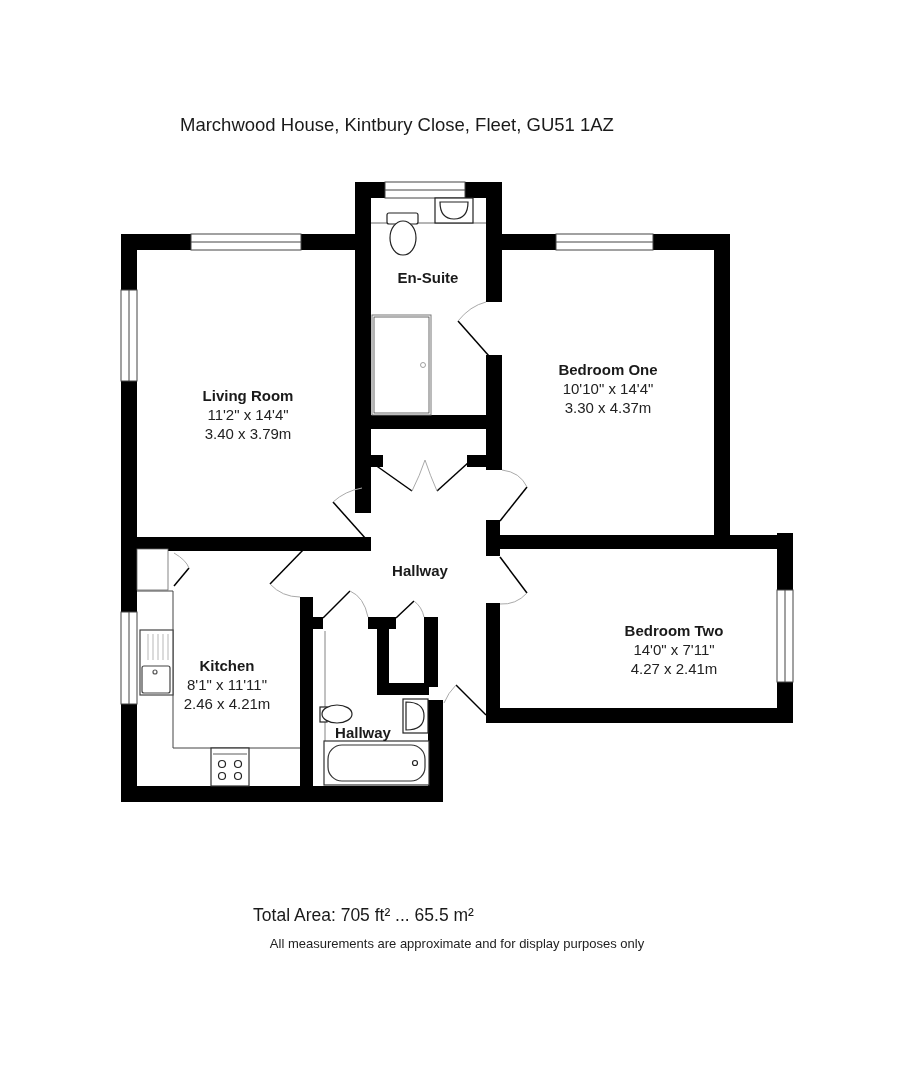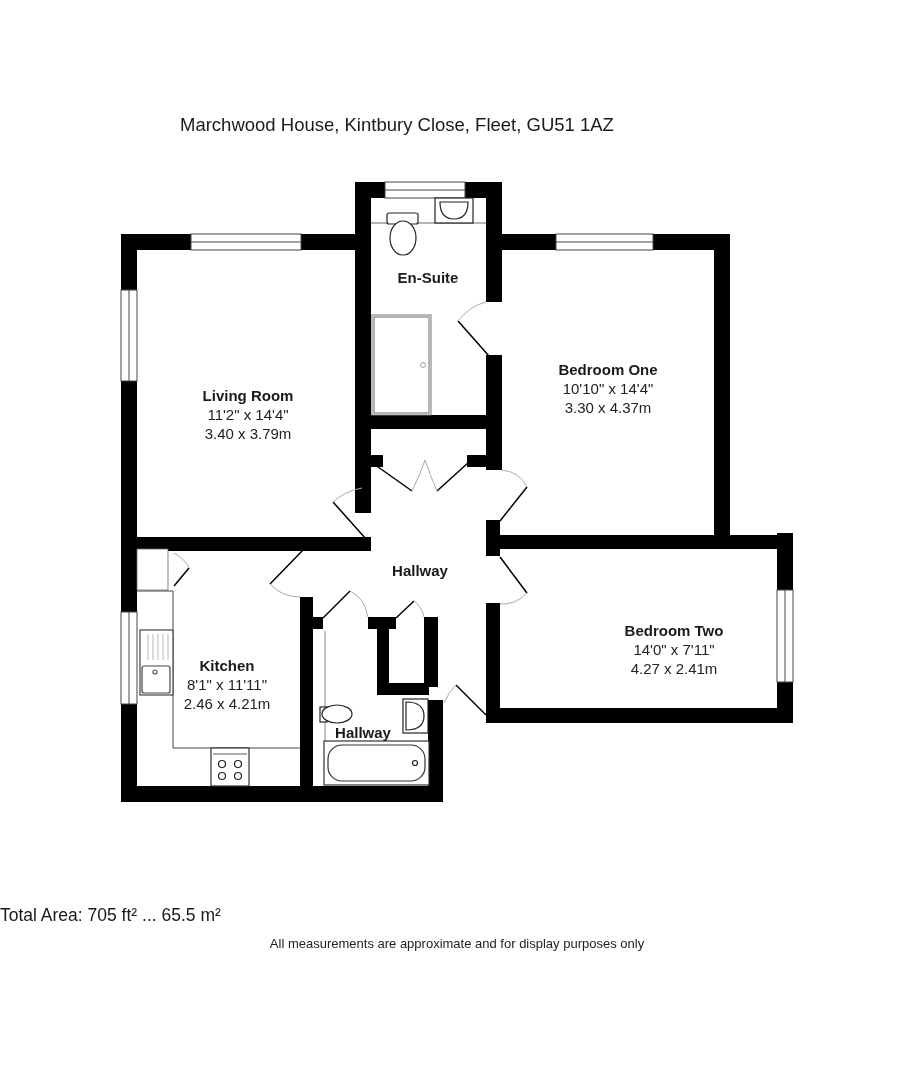--- a/index.html
+++ b/index.html
@@ -3,21 +3,21 @@
   <meta charset="utf-8">
   <style>
     html, body { margin: 0; padding: 0; background: #ffffff; }
     body { width: 914px; height: 1080px; position: relative; overflow: hidden;
            font-family: "Liberation Sans", sans-serif; color: #1a1a1a; }
     .address { position: absolute; left: 180px; top: 114px; font-size: 18.5px; letter-spacing: 0; color: #1a1a1a; text-align: center; }
     .plan { position: absolute; left: 0; top: 0; }
     .room-label { position: absolute; text-align: center; transform: translateX(-50%); line-height: 19px; white-space: nowrap; }
     .room-name { font-weight: bold; font-size: 15px; color: #1a1a1a; }
     .room-dim { font-size: 15px; color: #222; }
-    .total { position: absolute; left: 0; width: 727px; top: 905px; font-size: 17.5px; }
+    .total { position: absolute; left: 0; width: 727px; top: 905px; text-align: center; font-size: 17.5px; }
     .disclaimer { position: absolute; left: 0; width: 914px; top: 936px; text-align: center; font-size: 13px; color: #222; }
   </style>
 </head>
 <body>
 
 <div class="address">Marchwood House, Kintbury Close, Fleet, GU51 1AZ</div>
 
 <svg class="plan" width="914" height="1080" viewBox="0 0 914 1080" xmlns="http://www.w3.org/2000/svg">
   <g fill="#000">
 

